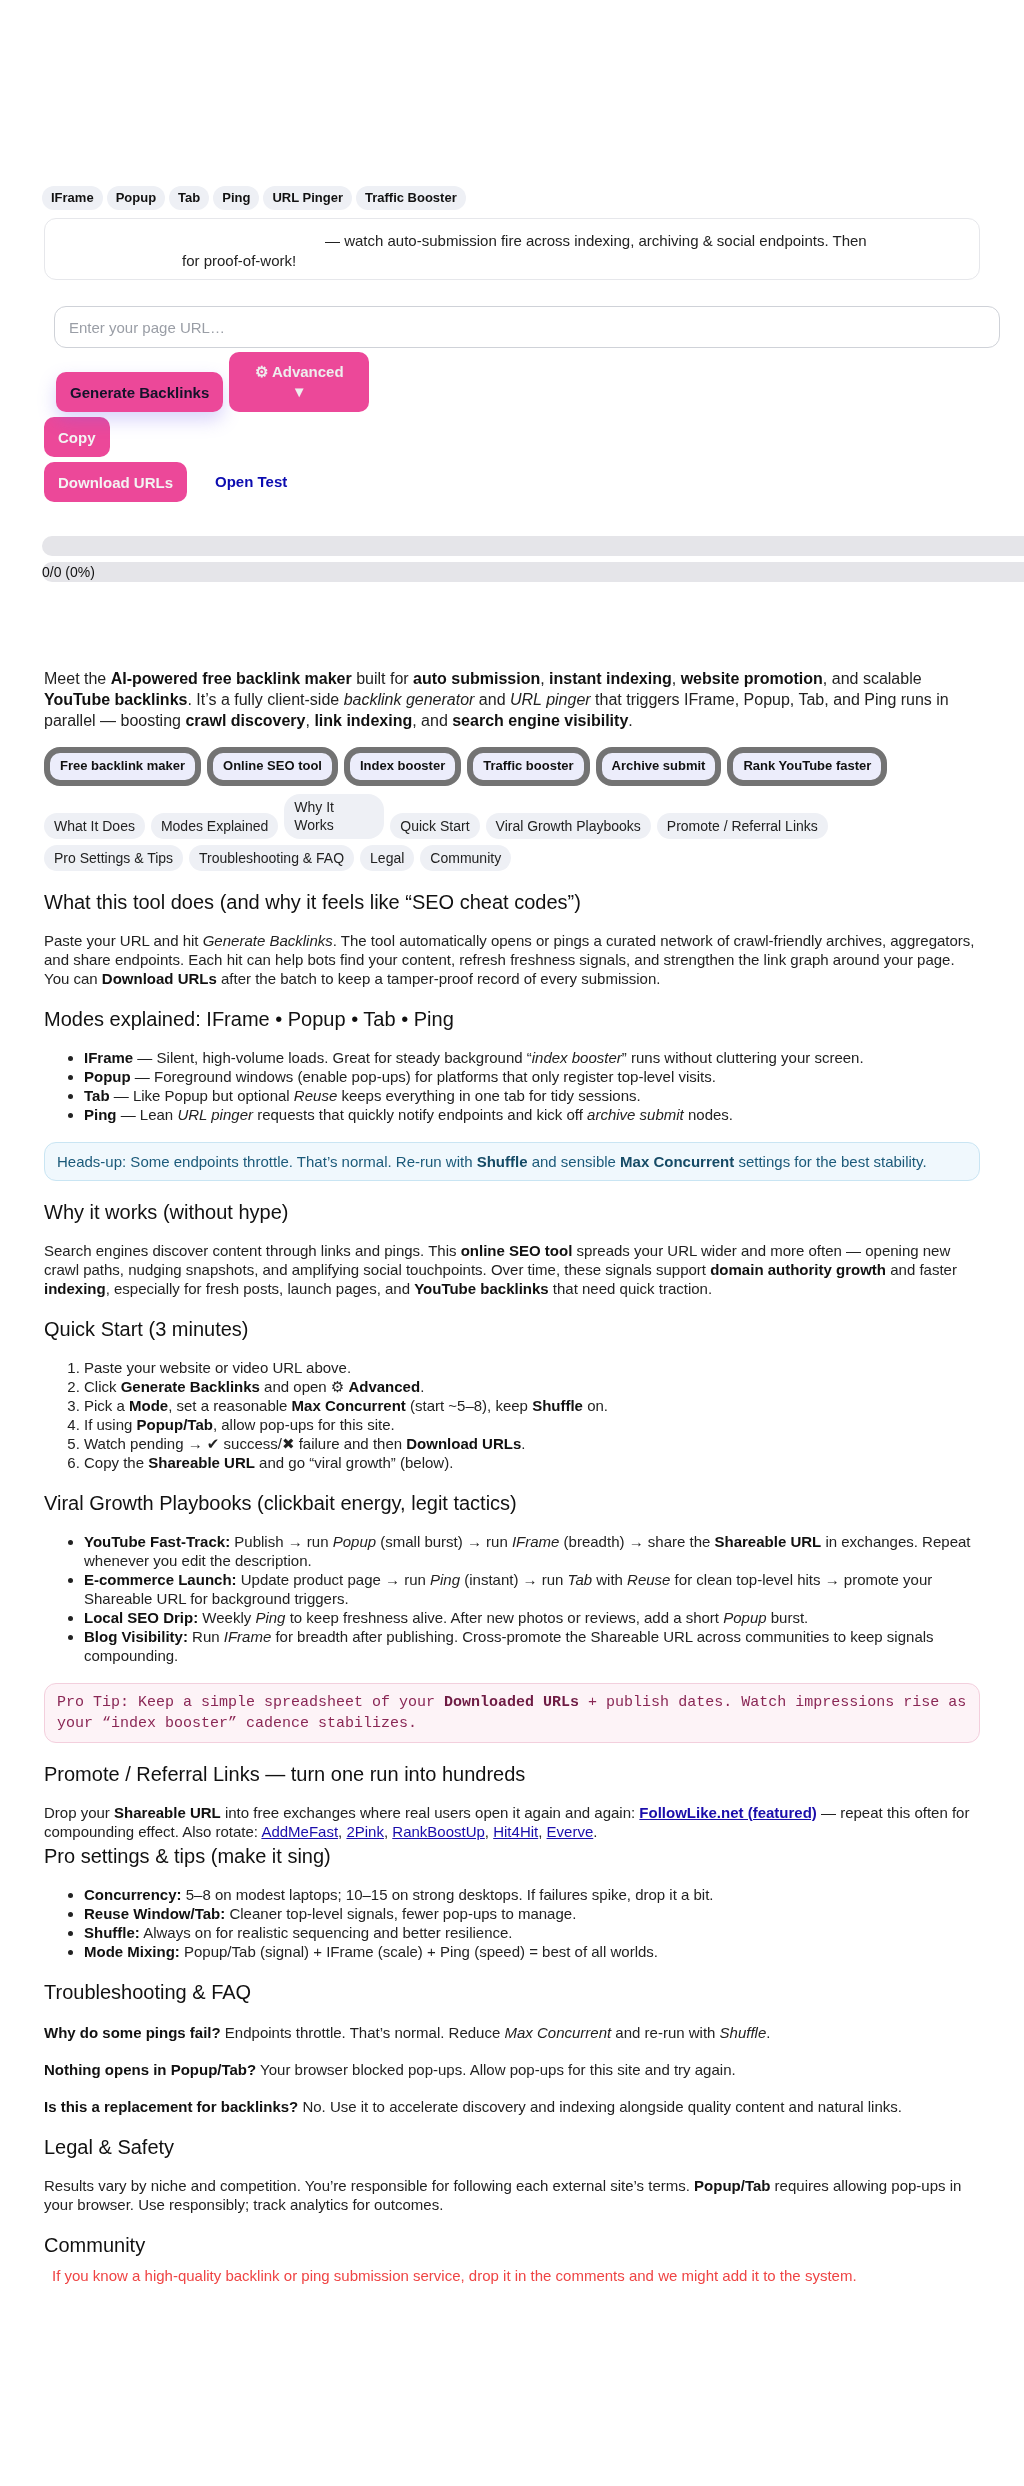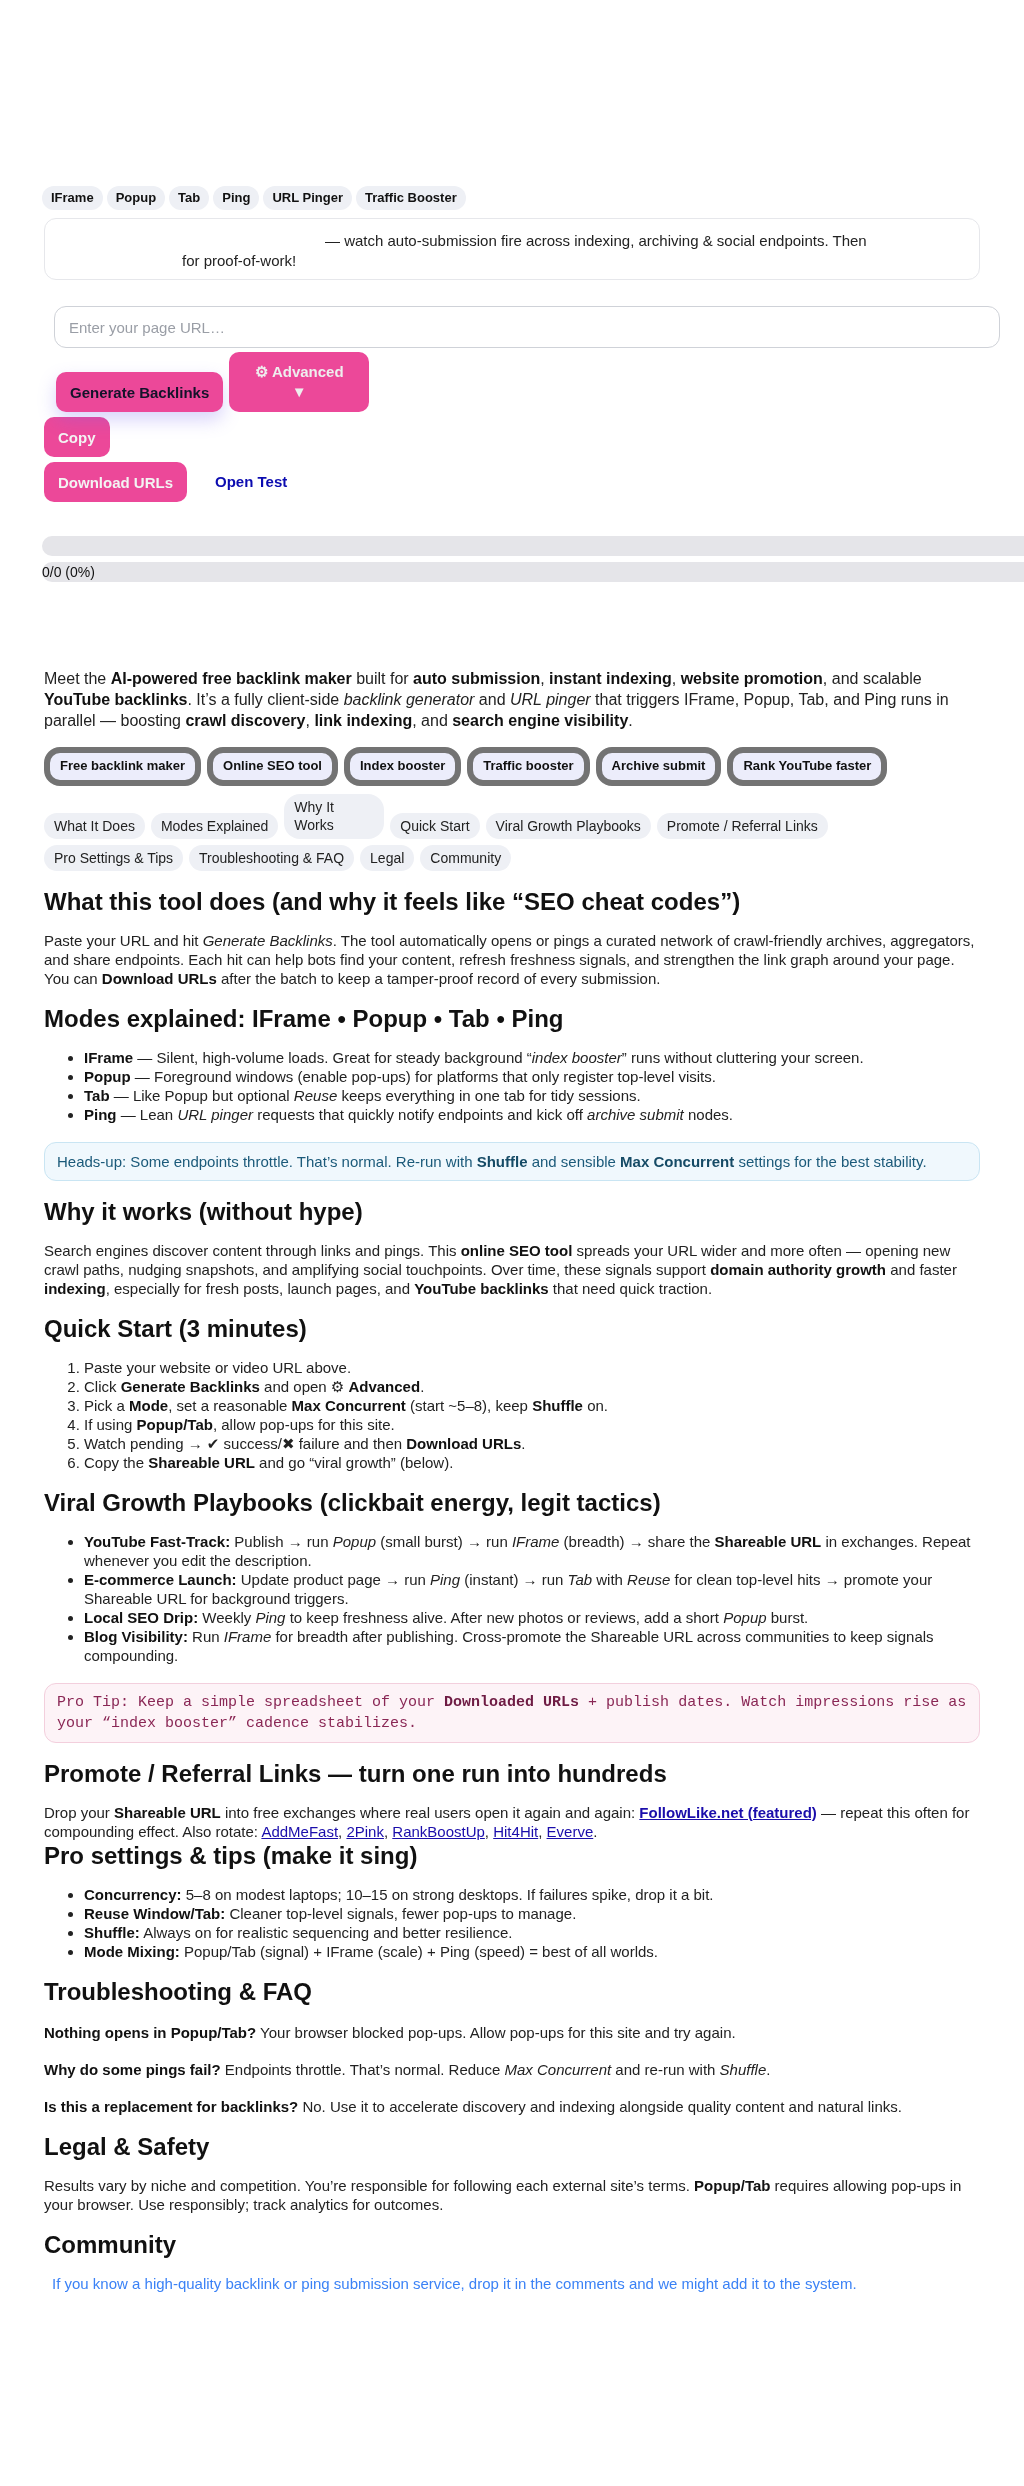--- a/index.html
+++ b/index.html
@@ -65,21 +65,21 @@
     background: #ecedfb; border: 6px solid #737373; border-radius: 16px;
     padding: 5px 10px; font-size: 13px; font-weight: bold; color: #111;
   }
   .nav-chips { display: flex; flex-wrap: wrap; align-items: flex-end; gap: 6px 6px; margin-top: 8px; max-width: 900px; }
   .nav-chip {
     background: #eef0f5; border-radius: 16px; padding: 5px 10px; font-size: 14px; color: #222;
     text-decoration: none; line-height: 16px;
   }
   .nav-chip.narrow { width: 100px; line-height: 18px; padding-top: 4px; }
 
-  h2 { font-size: 24px; margin: 18px 0 0 0; font-weight: bold; color: #111; line-height: 26px; }
+  h2 { font-size: 20px; margin: 18px 0 0 0; font-weight: normal; color: #111; line-height: 26px; }
   p.body { font-size: 15px; line-height: 19px; margin: 16px 0 0 0; color: #222; }
   p.body b { color: #111; }
   ul.list, ol.list { margin: 16px 0 0 0; padding-left: 40px; font-size: 15px; line-height: 19px; color: #222; }
   ul.list b, ol.list b { color: #111; }
 
   .callout-blue {
     margin-top: 18px; background: #f0f8fd; border: 1px solid #c9e5f3; border-radius: 12px;
     padding: 8px 12px; font-size: 15px; line-height: 21px; color: #1b5a7a;
   }
   .callout-blue b { color: #164b66; }
@@ -94,21 +94,21 @@
   .featured-card {
     margin-top: 30px; height: 96px; border-radius: 14px; background: #fff;
     box-shadow: 0 8px 22px rgba(130,110,240,0.22);
     position: relative;
   }
   .featured-card .label {
     position: absolute; left: 590px; top: 34px; width: 180px; text-align: center;
     font-weight: bold; font-size: 15px; line-height: 20px; color: #111;
   }
   .faq p.body { margin-top: 18px; }
-  .community-text { margin: 16px 0 0 8px; font-size: 15px; color: #3b82f6; }
+  .community-text { margin: 8px 0 0 8px; font-size: 15px; color: #ef4444; }
 </style>
 </head>
 <body>
 
 <div class="wrap">
   <div class="top-space"></div>
 
   <div class="mode-chips">
     <span class="mode-chip">IFrame</span>
     <span class="mode-chip">Popup</span>
@@ -217,22 +217,22 @@
   <h2 style="margin-top:2px;">Pro settings &amp; tips (make it sing)</h2>
   <ul class="list">
     <li><b>Concurrency:</b><span> 5–8 on modest laptops; 10–15 on strong desktops. If failures spike, drop it a bit.</span></li>
     <li><b>Reuse Window/Tab:</b><span> Cleaner top-level signals, fewer pop-ups to manage.</span></li>
     <li><b>Shuffle:</b><span> Always on for realistic sequencing and better resilience.</span></li>
     <li><b>Mode Mixing:</b><span> Popup/Tab (signal) + IFrame (scale) + Ping (speed) = best of all worlds.</span></li>
   </ul>
 
   <div class="faq">
     <h2>Troubleshooting &amp; FAQ</h2>
+    <p class="body"><b>Why do some pings fail?</b><span> Endpoints throttle. That’s normal. Reduce </span><i>Max Concurrent</i><span> and re-run with </span><i>Shuffle</i><span>.</span></p>
     <p class="body"><b>Nothing opens in Popup/Tab?</b><span> Your browser blocked pop-ups. Allow pop-ups for this site and try again.</span></p>
-    <p class="body"><b>Why do some pings fail?</b><span> Endpoints throttle. That’s normal. Reduce </span><i>Max Concurrent</i><span> and re-run with </span><i>Shuffle</i><span>.</span></p>
     <p class="body"><b>Is this a replacement for backlinks?</b><span> No. Use it to accelerate discovery and indexing alongside quality content and natural links.</span></p>
   </div>
 
   <h2>Legal &amp; Safety</h2>
   <p class="body"><span>Results vary by niche and competition. You’re responsible for following each external site’s terms. </span><b>Popup/Tab</b><span> requires allowing pop-ups in your browser. Use responsibly; track analytics for outcomes.</span></p>
 
   <h2>Community</h2>
   <p class="community-text">If you know a high-quality backlink or ping submission service, drop it in the comments and we might add it to the system.</p>
 </div>
 

